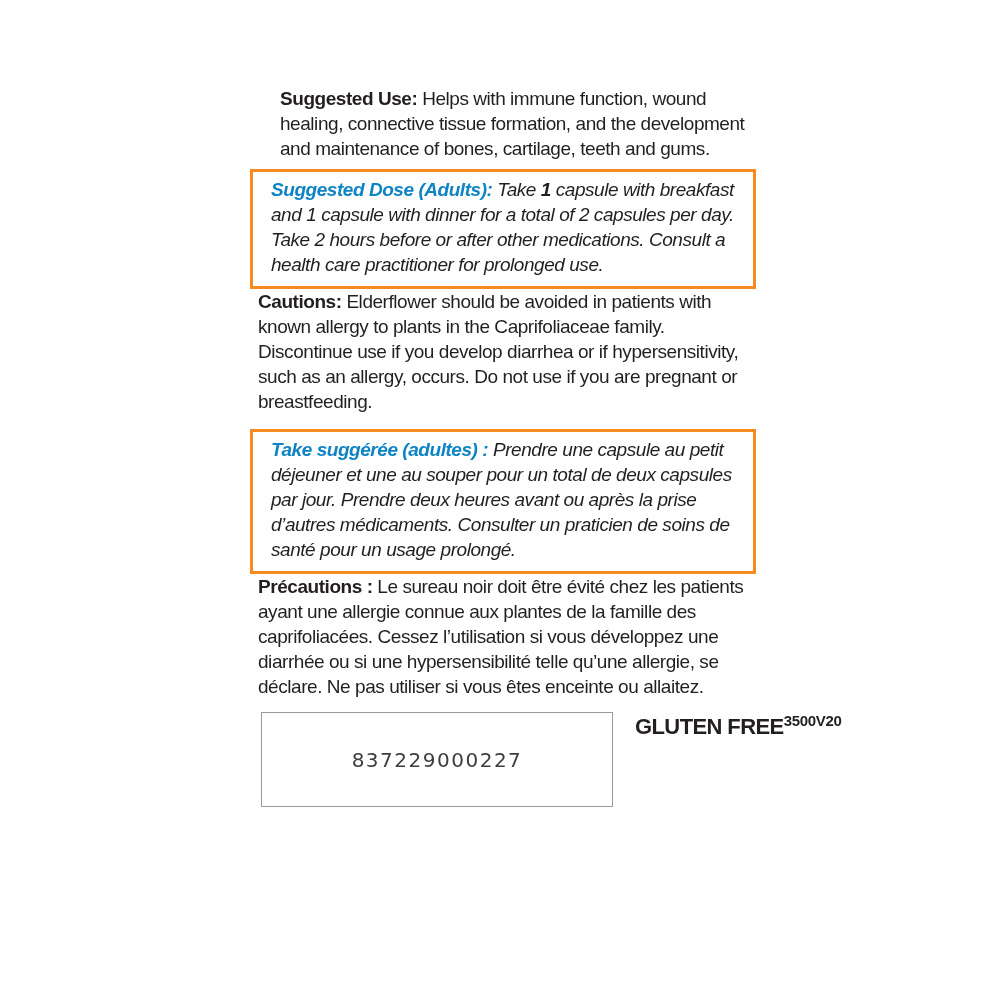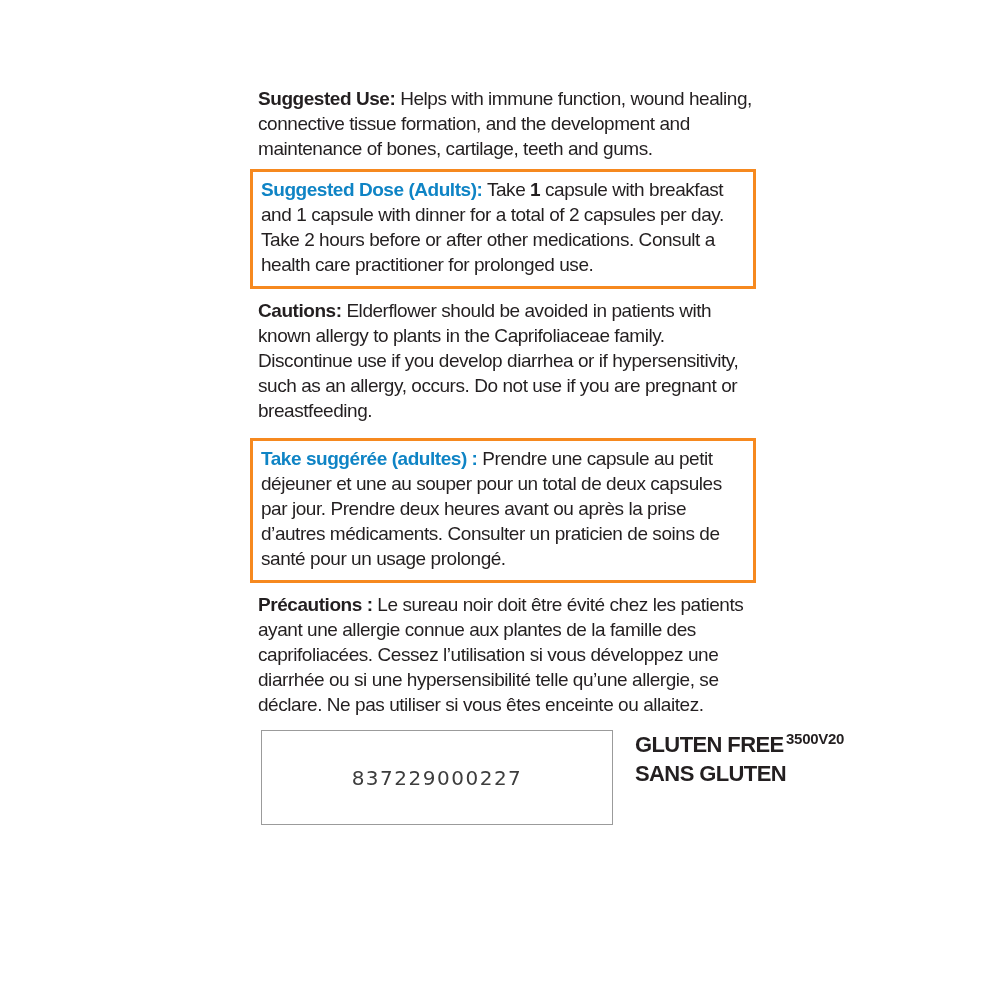--- a/index.html
+++ b/index.html
@@ -19,28 +19,28 @@
     width: 506px;
   }
   .para {
     font-size: 19px;
     line-height: 25px;
     letter-spacing: -0.45px;
     padding-left: 8px;
     margin-bottom: 11px;
     color: #231f20;
   }
-  .para.tight { margin-bottom: 8px; }
+  .para.tight { margin-bottom: 8px; margin-left: 22px; }
   .heading { font-weight: 700; color: #231f20; }
   .heading-blue { font-weight: 700; color: #0f84c5; }
   .dose-box {
     border: 3px solid #f6891f;
-    padding: 5px 8px 9px 5px;
-    margin-bottom: 9px;
+    padding: 5px 8px 9px 15px;
     background: #ffffff;
+    font-style: italic;
   }
   .dose-box .para {
     margin-bottom: 0;
     padding-left: 3px;
   }
   .gap-lg { margin-bottom: 15px; }
   .bold-inline { font-weight: 700; }
   .bottom-row {
     display: flex;
     align-items: stretch;
@@ -107,20 +107,19 @@
 
     <p class="para"><span class="heading">Précautions :</span><span> Le sureau noir doit être évité chez les patients ayant une allergie connue aux plantes de la famille des caprifoliacées. Cessez l’utilisation si vous développez une diarrhée ou si une hypersensibilité telle qu’une allergie, se déclare. Ne pas utiliser si vous êtes enceinte ou allaitez.</span></p>
 
     <div class="bottom-row">
       <div class="barcode-box">
         <span class="barcode-number">837229000227</span>
       </div>
       <div class="gluten-col">
         <div class="gluten-lines">
           <div>GLUTEN FREE</div>
-          <div>SANS GLUTEN</div>
         </div>
         <div class="version-code">3500V20</div>
       </div>
     </div>
 
   </div>
 </div>
 
 </body></html>

